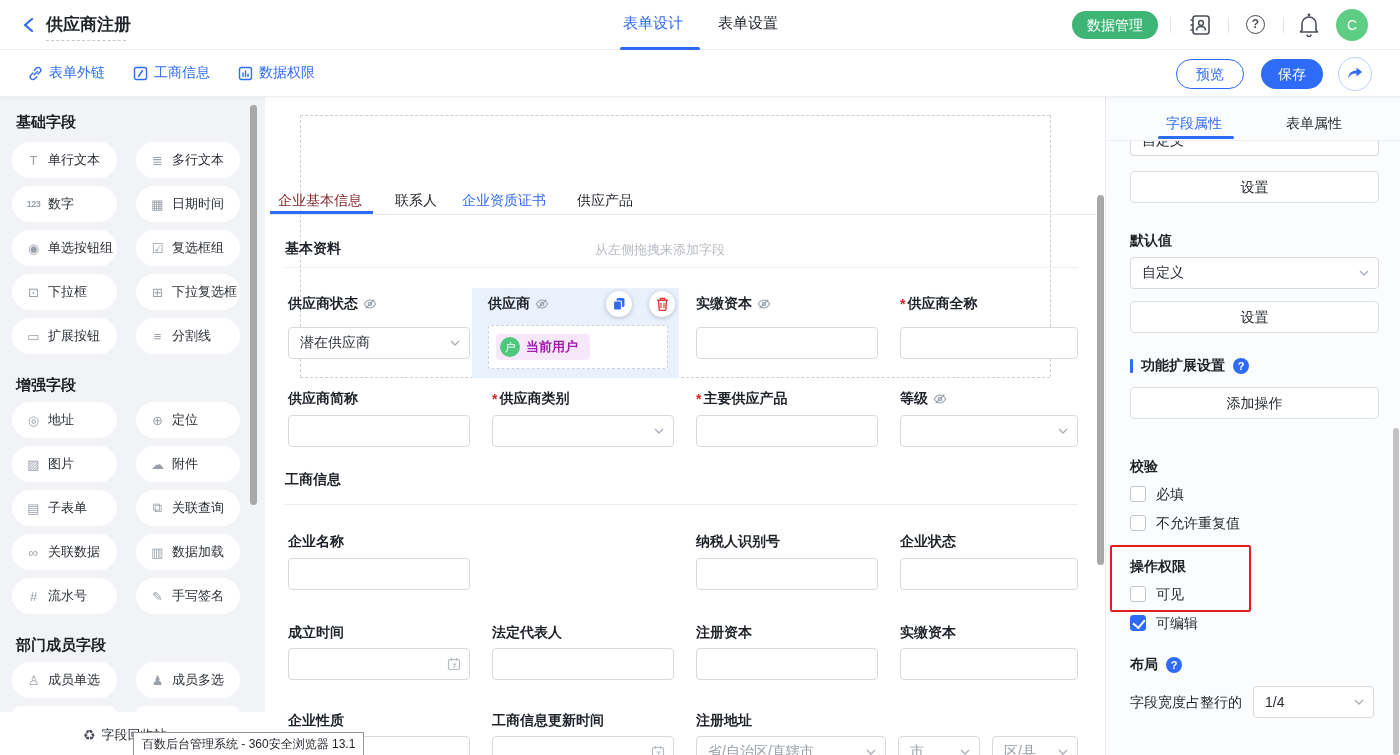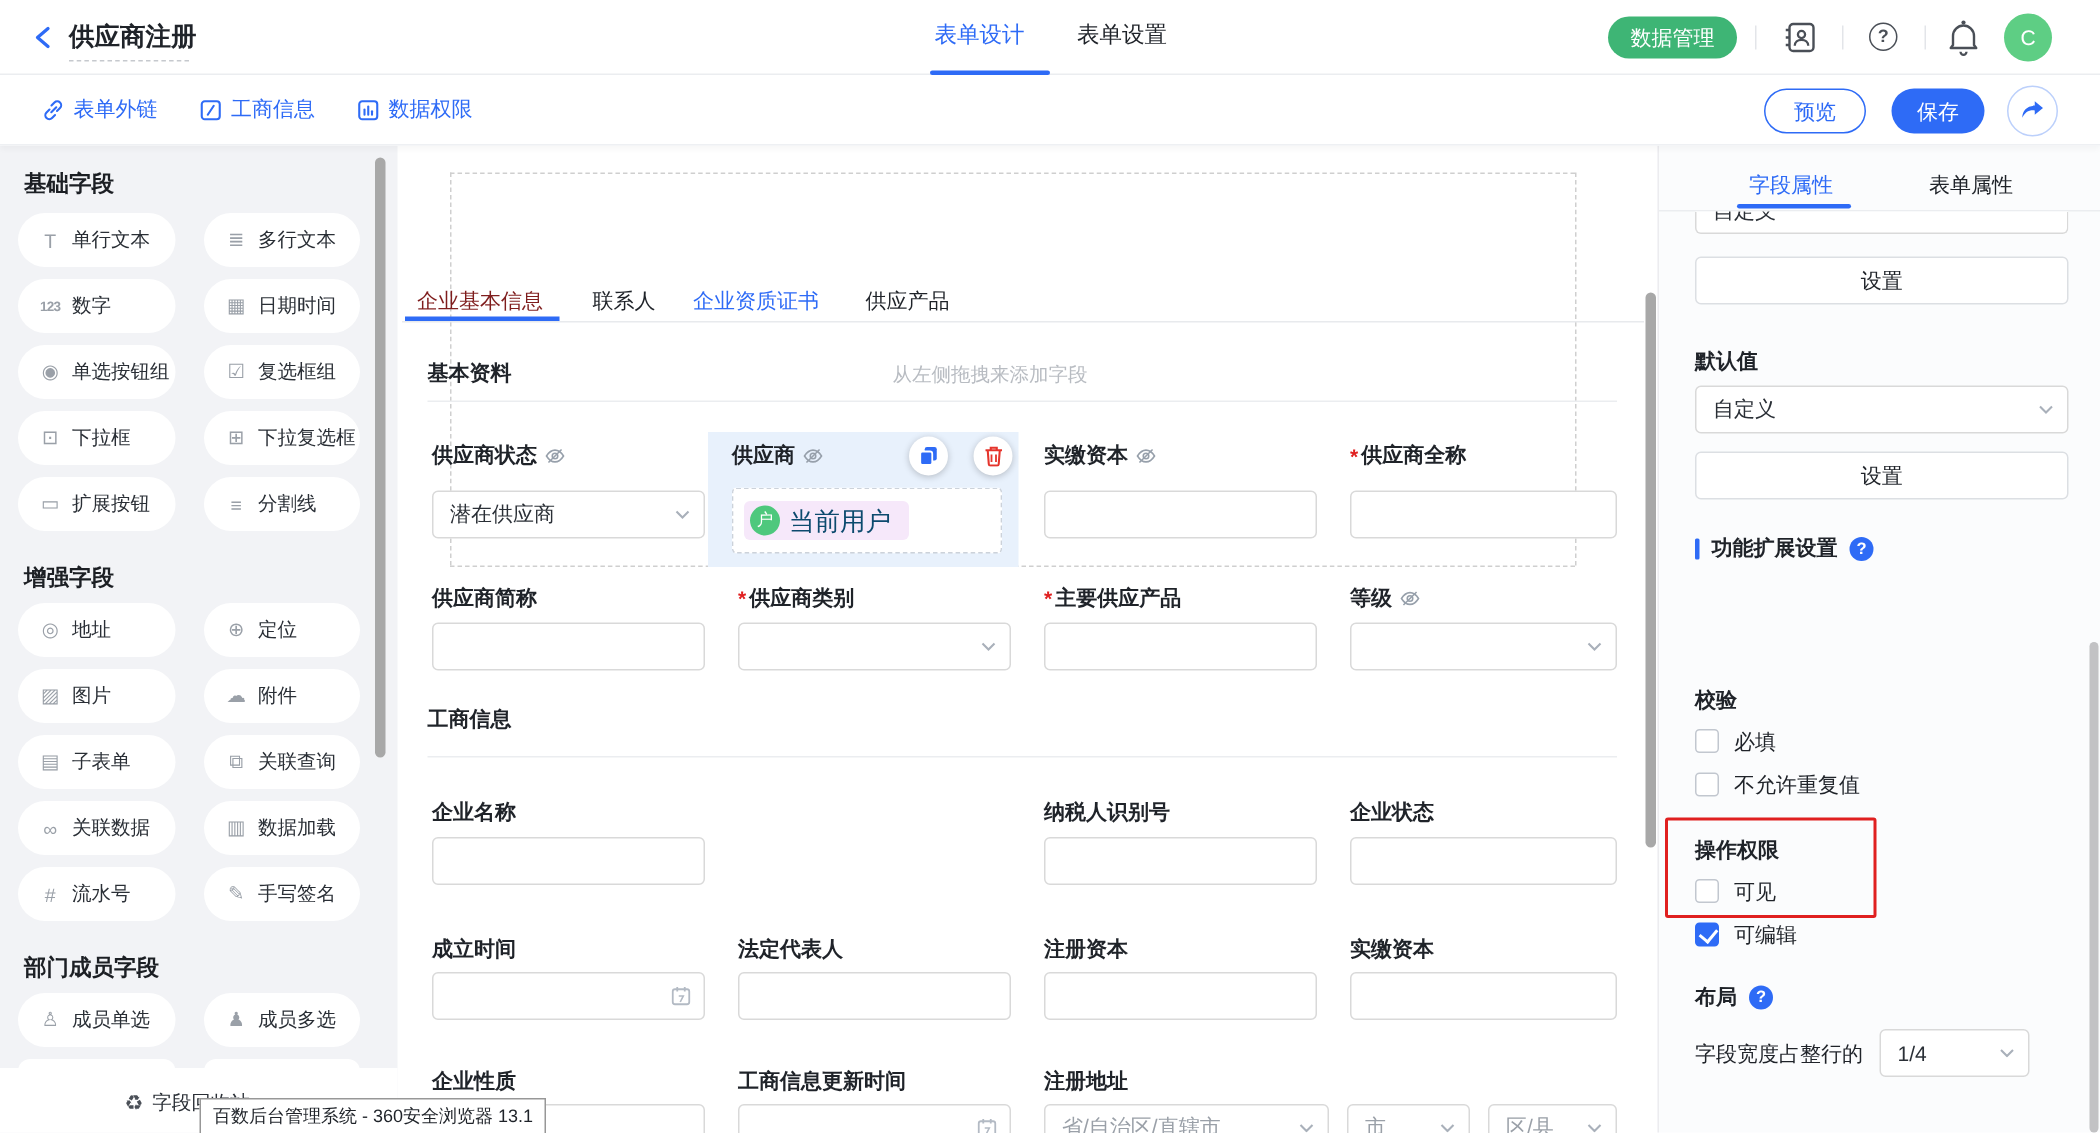--- a/index.html
+++ b/index.html
@@ -65,21 +65,21 @@
   .chev { position:absolute; right:9px; top:50%; margin-top:-3px; }
   .cal { position:absolute; right:8px; top:50%; margin-top:-7px; }
   .selected-field { background:#e8f1fc; }
   .mini-btn { width:26px; height:26px; border-radius:50%; background:#fff; display:flex; align-items:center;
     justify-content:center; box-shadow:0 1px 5px rgba(0,0,0,.22); cursor:pointer; }
   .tag-input { background:#fff; border:1px dashed #ccd2da; border-radius:3px; }
   .user-tag { background:#f6e8fa; border-radius:4px; height:26px; display:flex; align-items:center;
     gap:6px; padding:0 12px 0 4px; }
   .tag-avatar { width:20px; height:20px; border-radius:50%; background:#4ec87d; color:#fff;
     font-size:11px; text-align:center; line-height:20px; flex:none; }
-  .user-tag .t { font-size:17px; color:#0c4a6e; white-space:nowrap; }
+  .user-tag .t { font-size:13px; color:#a21caf; white-space:nowrap;font-weight:bold; }
   .btn-yellow { background:#f4c452; border-radius:4px; color:#fff; font-size:14px; text-align:center;
     text-decoration:underline; line-height:33px; }
 
   
   .panel { left:1105px; top:97px; width:295px; height:658px; background:#fbfcfd; border-left:1px solid #ececef; }
   .ptab { font-size:14px; cursor:pointer; }
   .ptab.active { color:#2e6bf6; }
   .ptab-underline { height:3px; background:#2e6bf6; border-radius:2px; }
   .panel-line { height:1px; background:#ebedf0; }
   .pbtn { border:1px solid #dcdfe3; background:#fff; border-radius:4px; height:32px; line-height:30px;
@@ -506,40 +506,41 @@
         <polyline points="1,1 5,5 9,1" fill="none" stroke="#a9b0ba" stroke-width="1.4"></polyline>
       </svg>
   </div>
   <div class="abs pbtn" style="left:24px;top:204px;width:249px">设置</div>
 
   <div class="abs" style="left:24px;top:260px;display:flex;align-items:center;gap:8px">
     <span class="blue-bar"></span>
     <span class="phead nowrap">功能扩展设置</span>
     <span class="q-circle">?</span>
   </div>
+  <div class="abs pbtn" style="left:24px;top:290px;width:249px">添加操作</div>
 
   <div class="abs phead nowrap" style="left:24px;top:361px">校验</div>
   <div class="cbx" style="left:24px;top:389px"></div>
   <div class="abs cb-label" style="left:50px;top:389px">必填</div>
   <div class="cbx" style="left:24px;top:418px"></div>
   <div class="abs cb-label" style="left:50px;top:418px">不允许重复值</div>
 
   <div class="abs red-annot" style="left:4px;top:448px;width:141px;height:67px"></div>
   <div class="abs phead nowrap" style="left:24px;top:461px">操作权限</div>
   <div class="cbx" style="left:24px;top:489px"></div>
   <div class="abs cb-label" style="left:50px;top:489px">可见</div>
   <div class="cbx checked" style="left:24px;top:518px"></div>
   <div class="abs cb-label" style="left:50px;top:518px">可编辑</div>
 
   <div class="abs" style="left:24px;top:559px;display:flex;align-items:center;gap:8px">
     <span class="phead nowrap">布局</span>
     <span class="q-circle">?</span>
   </div>
   <div class="abs cb-label" style="left:24px;top:597px">字段宽度占整行的</div>
-  <div class="psel" style="left:147px;top:589px;width:100px">
+  <div class="psel" style="left:147px;top:589px;width:121px">
     <span>1/4</span>
     <svg class="chev" width="10" height="6" viewBox="0 0 10 6">
         <polyline points="1,1 5,5 9,1" fill="none" stroke="#a9b0ba" stroke-width="1.4"></polyline>
       </svg>
   </div>
 
   <div class="abs thumb light" style="left:287px;top:331px;width:6px;height:327px"></div>
 </div>
 
 <div class="abs statusbar" style="left:133px;top:732px">百数后台管理系统 - 360安全浏览器 13.1</div>

